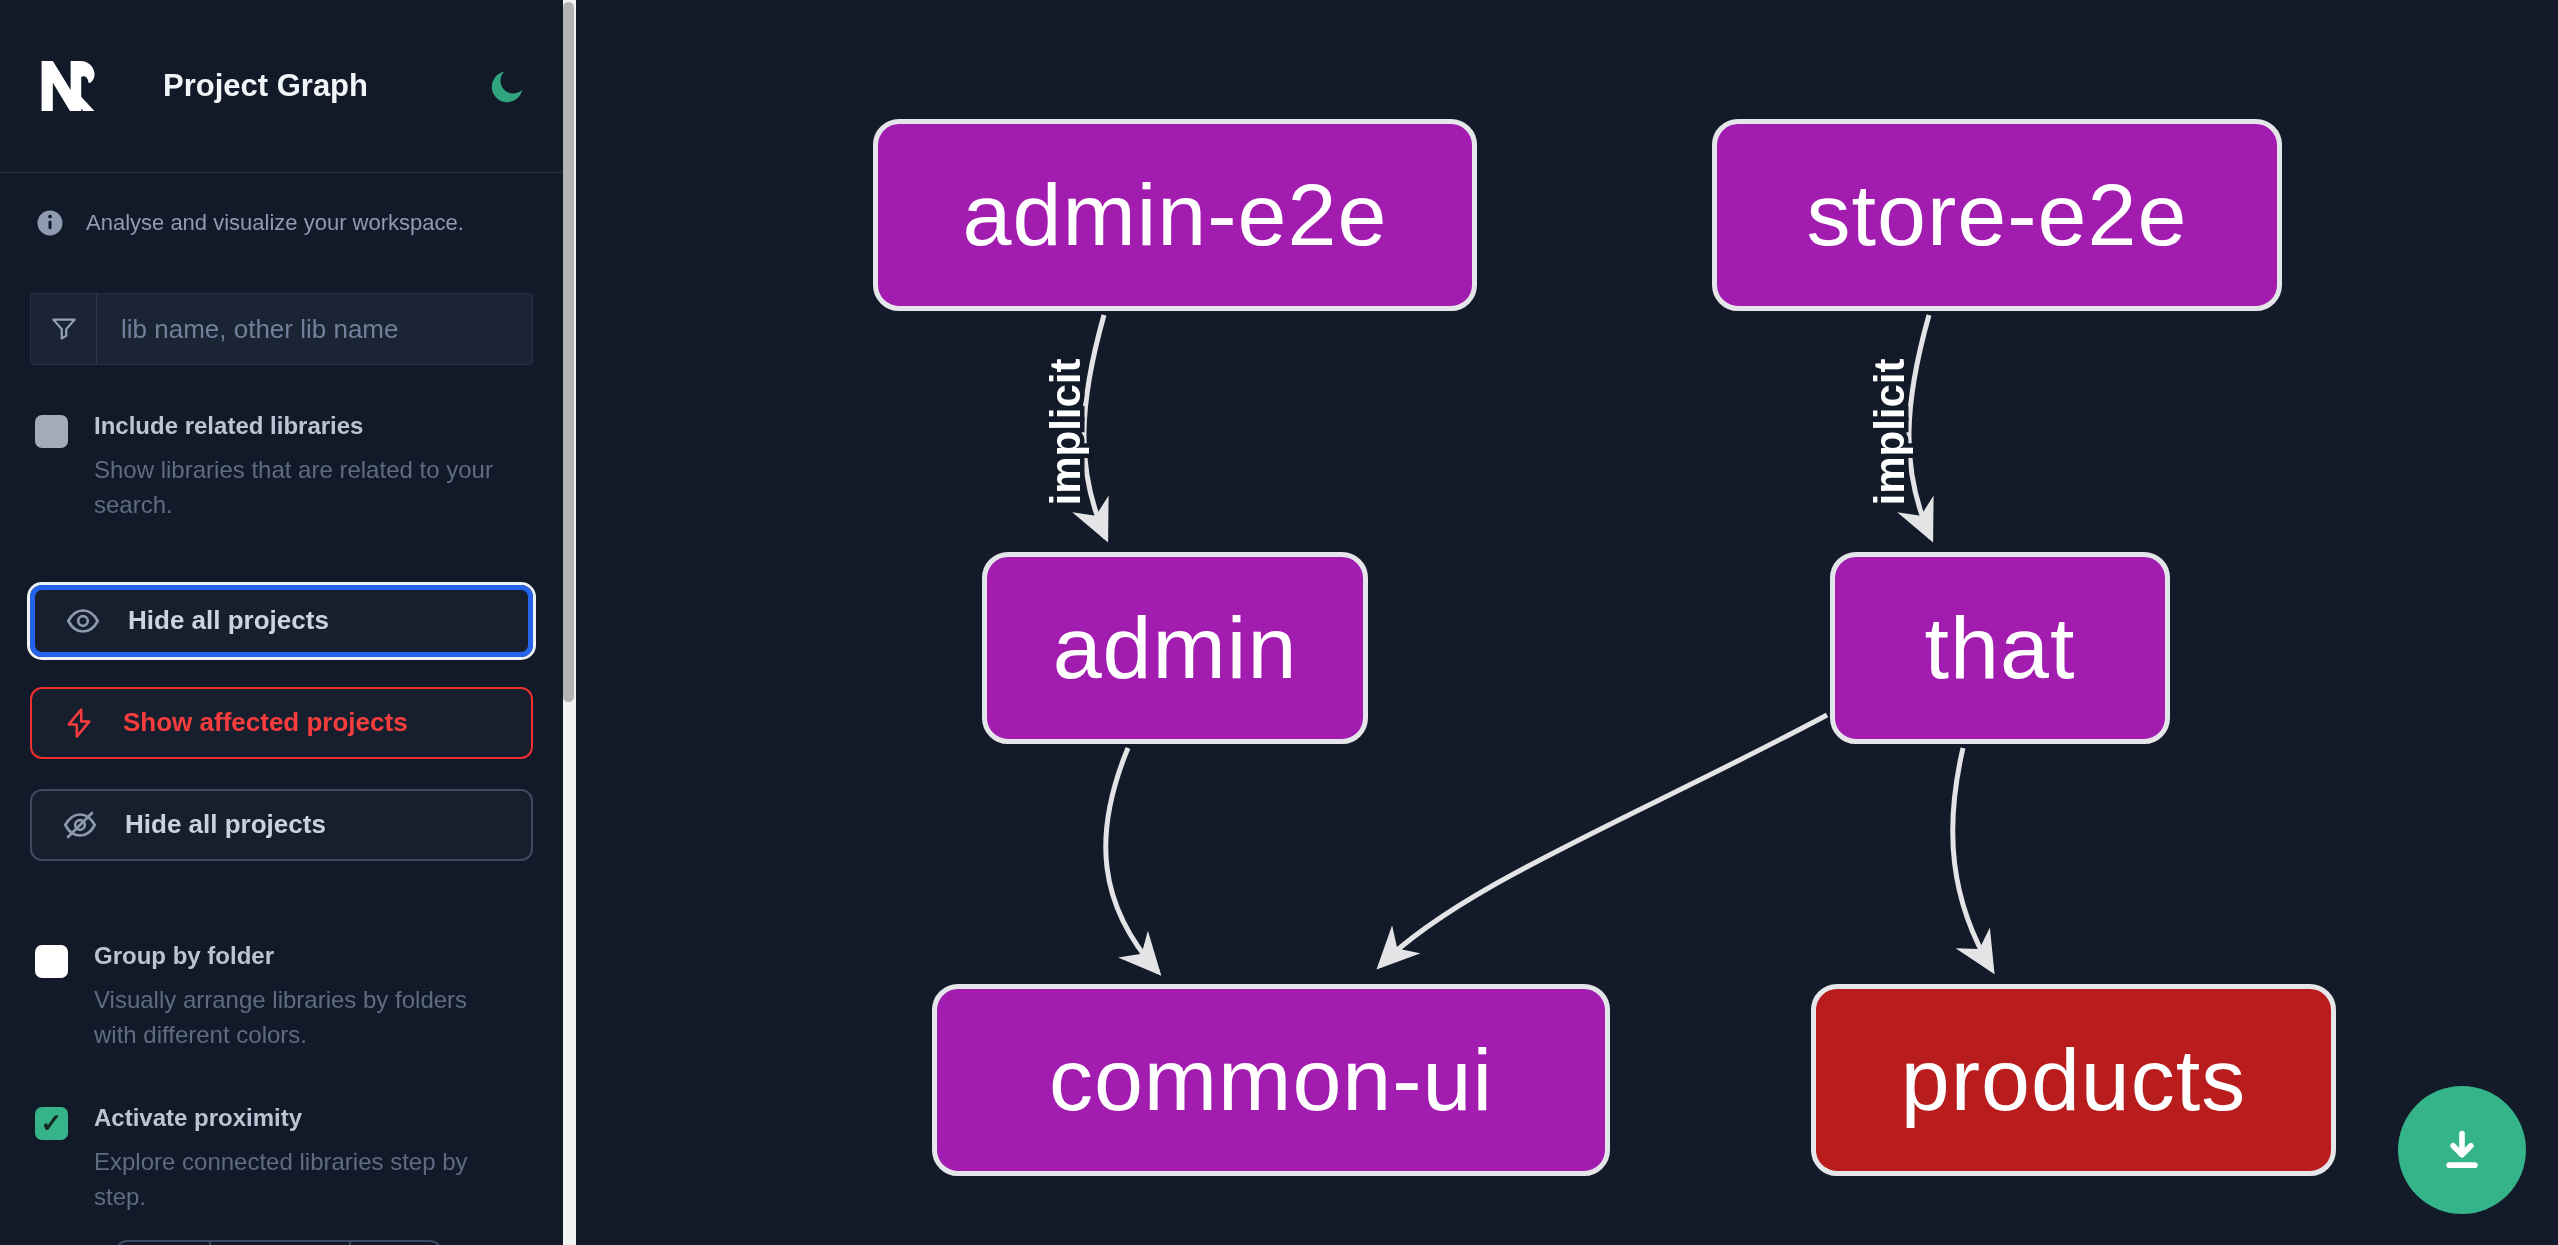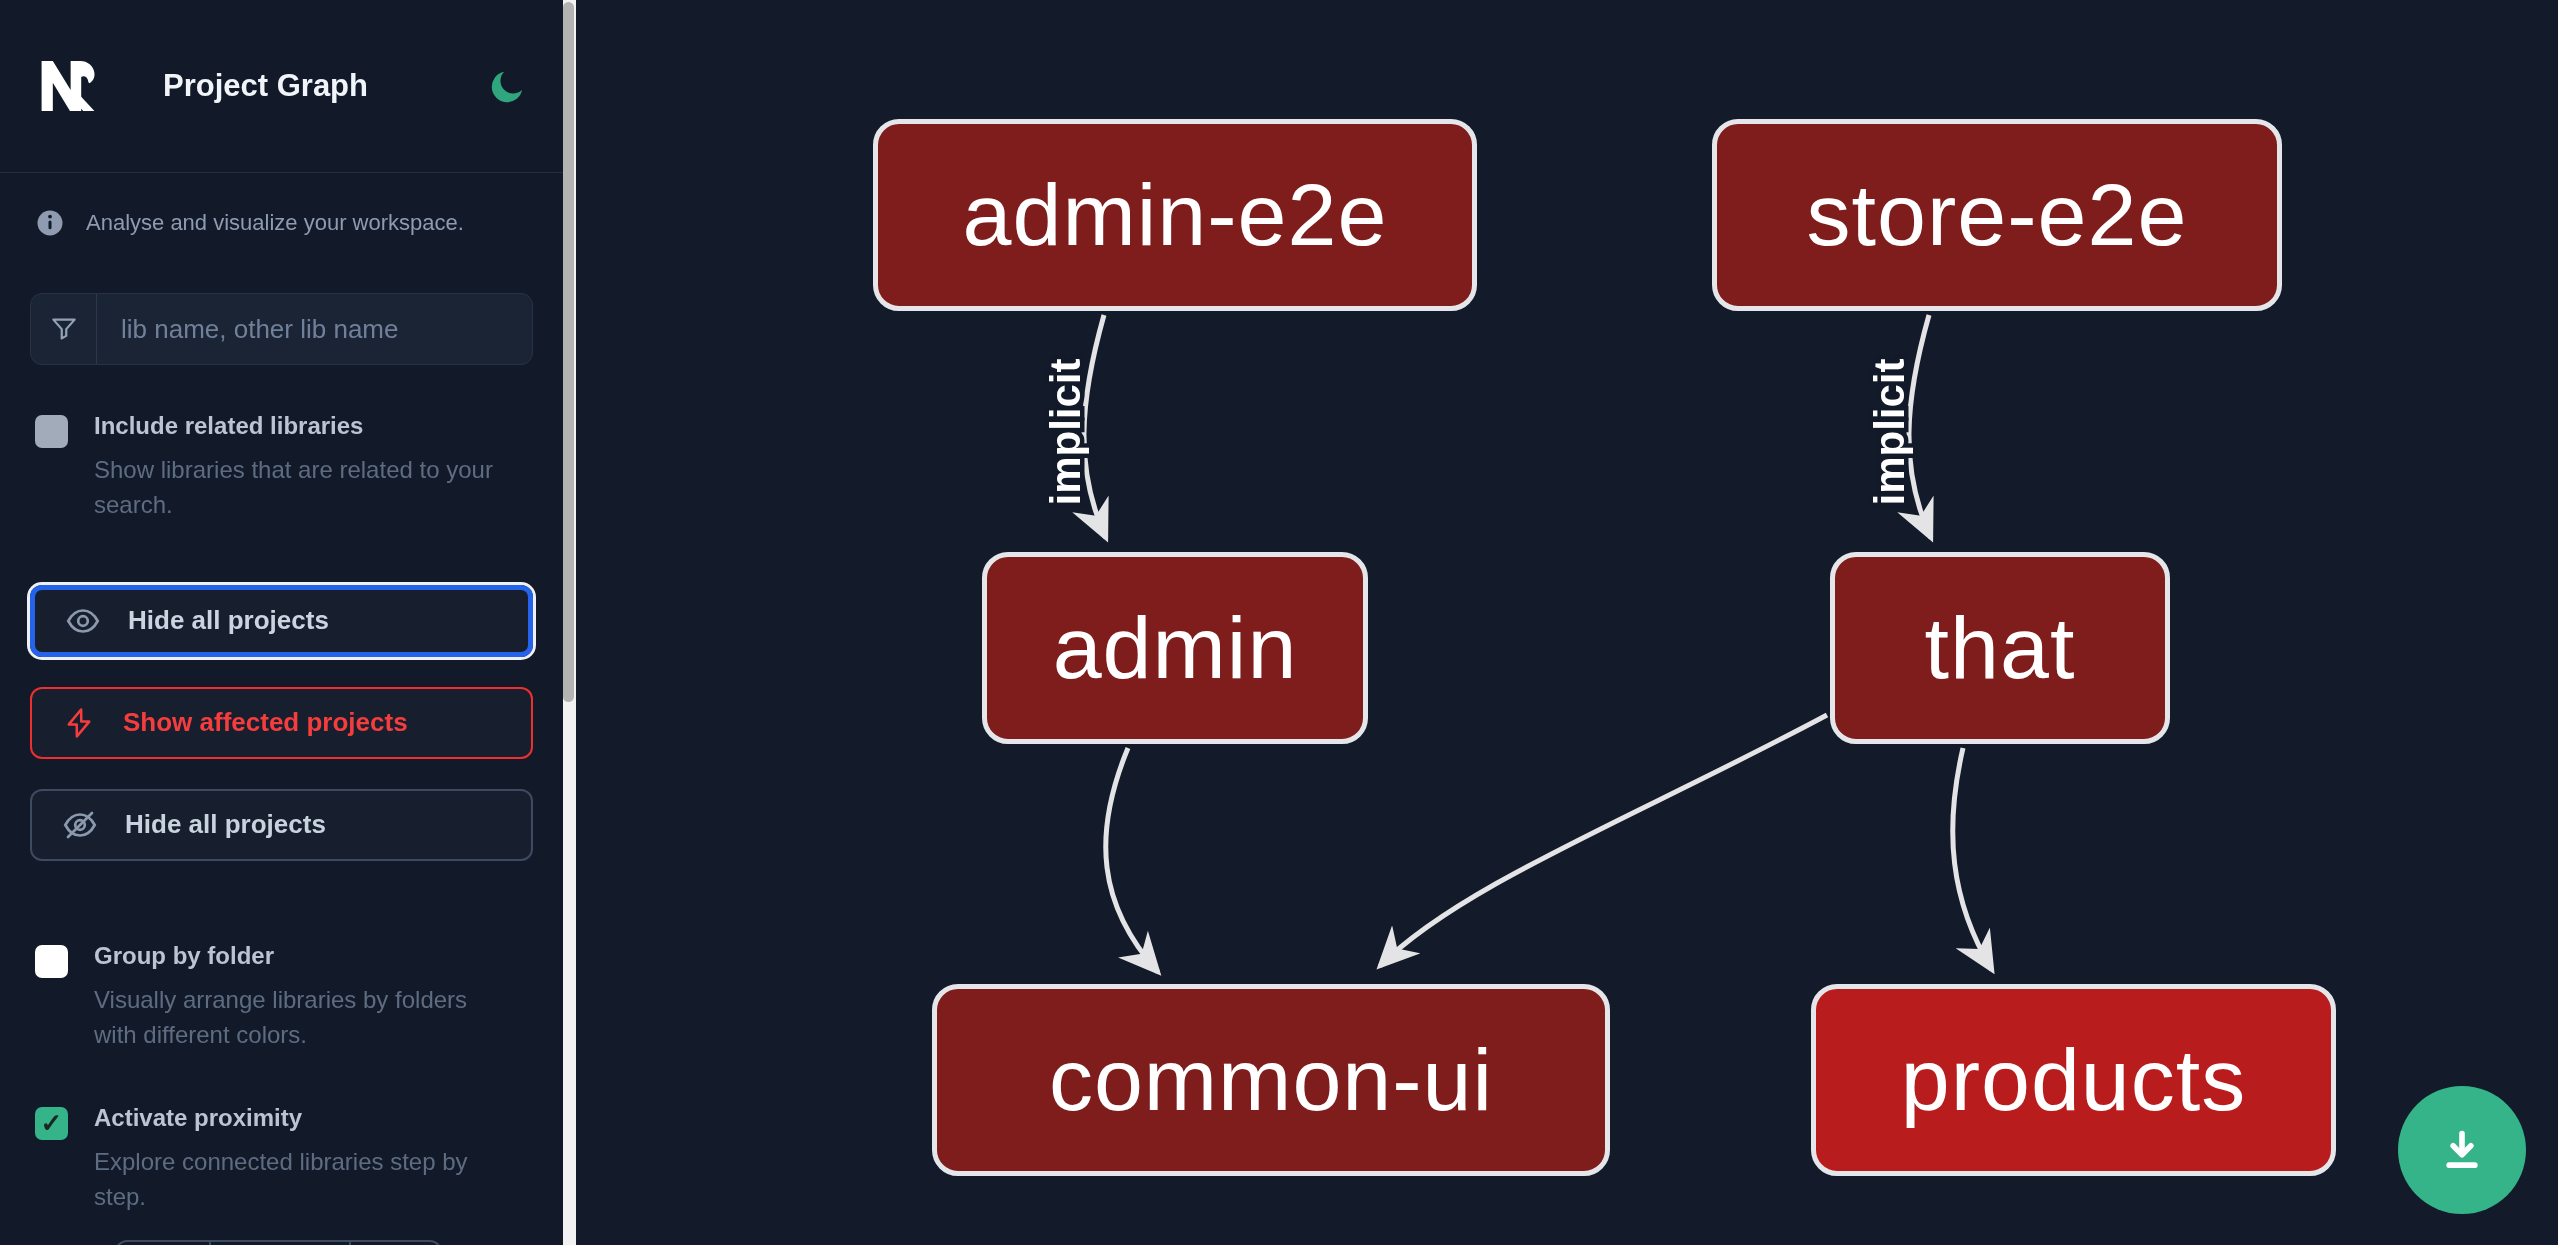--- a/index.html
+++ b/index.html
@@ -7,21 +7,21 @@
   body { font-family:"Liberation Sans", sans-serif; background:#121a29; }
   #page { position:relative; width:2558px; height:1245px; overflow:hidden; }
 
   
   #canvas { position:absolute; left:576px; top:0; width:1982px; height:1245px; background:#131b2b; }
   #graph-svg { position:absolute; left:0; top:0; width:2558px; height:1245px; pointer-events:none; }
   #graph-svg path.edge { pointer-events:stroke; }
   .node { position:absolute; display:flex; align-items:center; justify-content:center;
           border:5px solid #e5e6ea; border-radius:26px; color:#ffffff;
           font-size:88px; font-weight:400; letter-spacing:1px; cursor:pointer; }
-  .node.affected { background:#7f1d1d; }
+  .node.affected { background:#a21caf; }
   .node.neutral  { background:#b91c1c; }
 
   
   #download-fab { position:absolute; left:2398px; top:1086px; width:128px; height:128px;
                   border-radius:50%; background:#35b389; border:none; display:flex;
                   align-items:center; justify-content:center; cursor:pointer; }
 
   
   #scroll-track { position:absolute; left:561px; top:0; width:15px; height:1245px; background:#f2f2f2; }
   #scroll-thumb { position:absolute; left:2px; top:2px; width:11px; height:700px; background:#b3b3b3; border-radius:6px; }
@@ -29,21 +29,21 @@
   
   #sidebar { position:absolute; left:0; top:0; width:563px; height:1245px; background:#121a29; }
   #sidebar-header { height:173px; display:flex; align-items:center; padding:0 35px;
                     border-bottom:1px solid rgba(255,255,255,0.09); }
   #app-title { color:#f1f5f9; font-size:31px; font-weight:700; margin-left:62px; flex:1; }
   #theme-toggle { background:none; border:none; cursor:pointer; display:flex; }
 
   #info-row { display:flex; align-items:center; gap:21px; padding:0 35px; margin-top:35px; color:#8e9bb0; font-size:22px; }
 
   #search-box { margin:55px 30px 0 30px; height:72px; display:flex; align-items:stretch;
-                background:#1b2434; border:1px solid #273246; border-radius:12px; overflow:hidden; }
+                background:#1b2434; border:1px solid #273246; border-radius:4px; overflow:hidden; }
   #search-icon-cell { width:66px; display:flex; align-items:center; justify-content:center;
                       border-right:1px solid #2b374c; }
   #search-input { flex:1; background:transparent; border:none; outline:none; padding:0 24px;
                   color:#cbd5e1; font-size:26px; font-family:"Liberation Sans",sans-serif; }
   #search-input::placeholder { color:#71809a; }
 
   .check-row { display:flex; padding:0 35px; margin-top:48px; gap:26px; }
   .checkbox { width:33px; height:33px; border-radius:7px; flex:0 0 auto; margin-top:2px; cursor:pointer;
               display:flex; align-items:center; justify-content:center; font-size:26px; font-weight:700; }
   .checkbox.gray  { background:#a2abba; }

